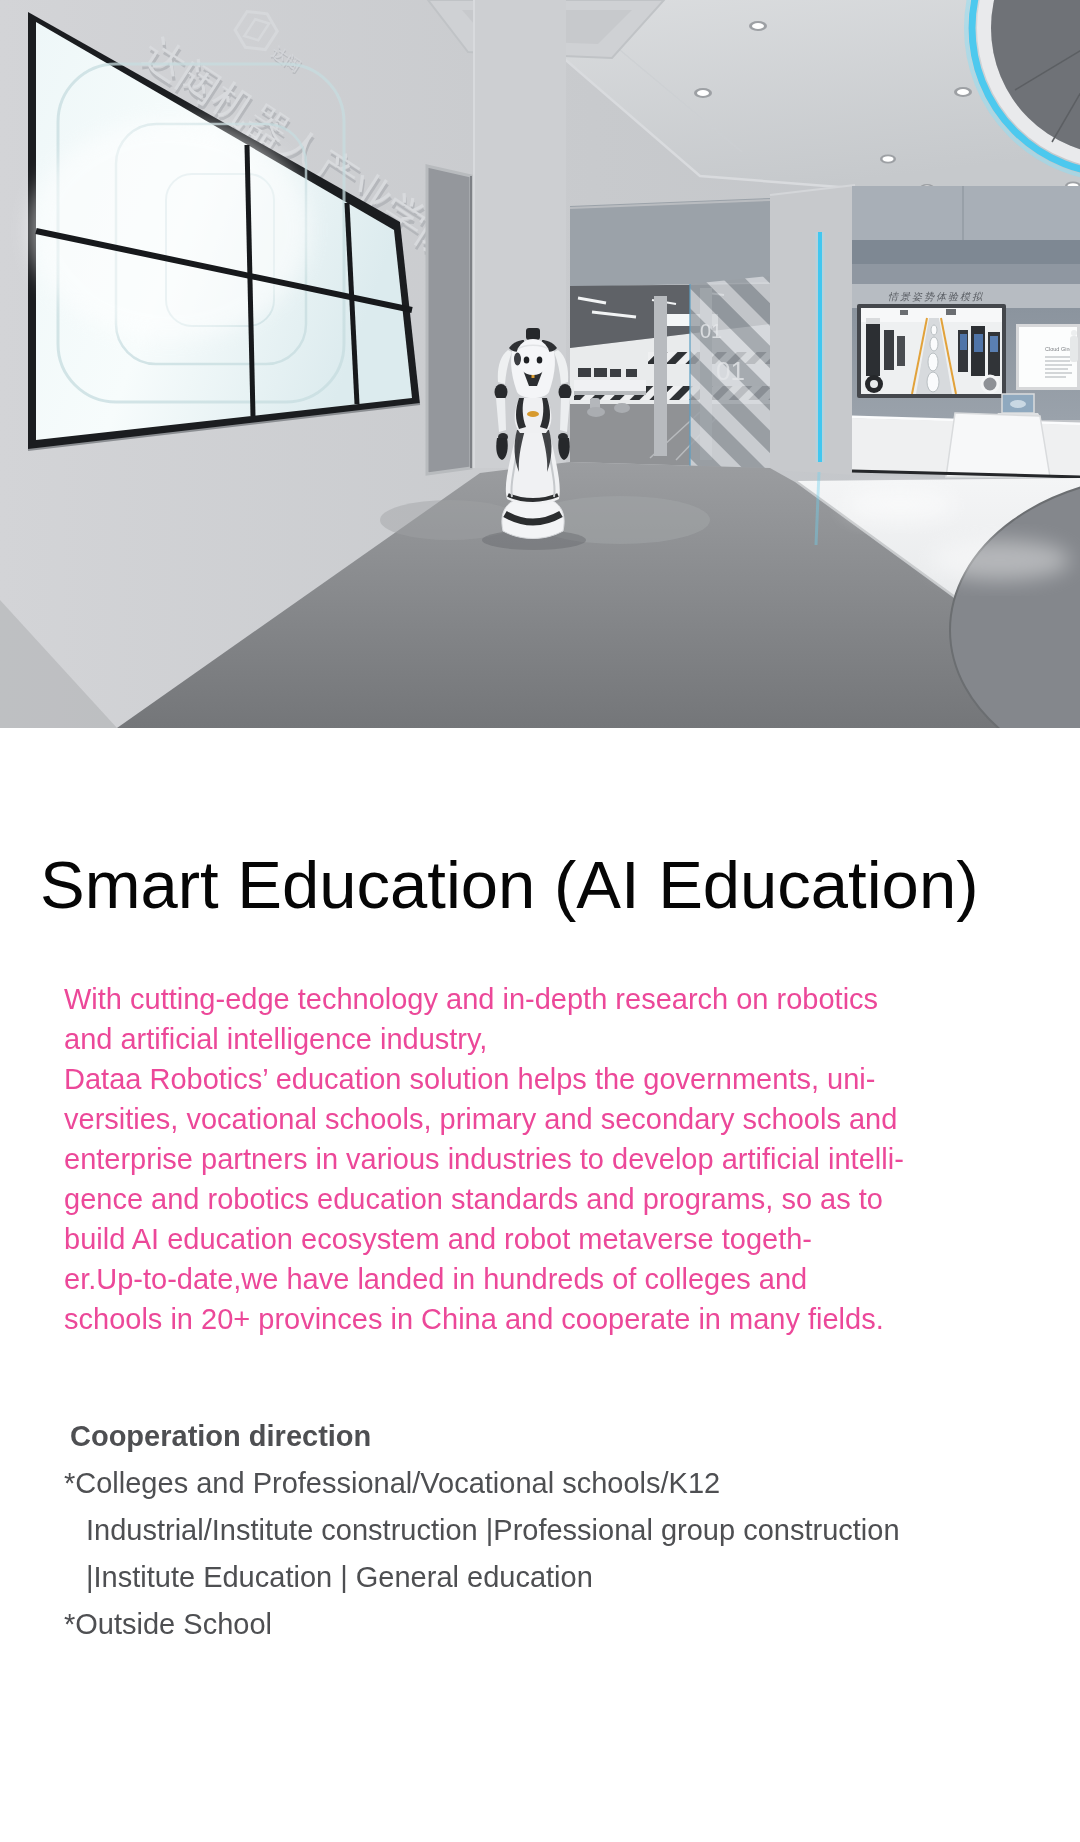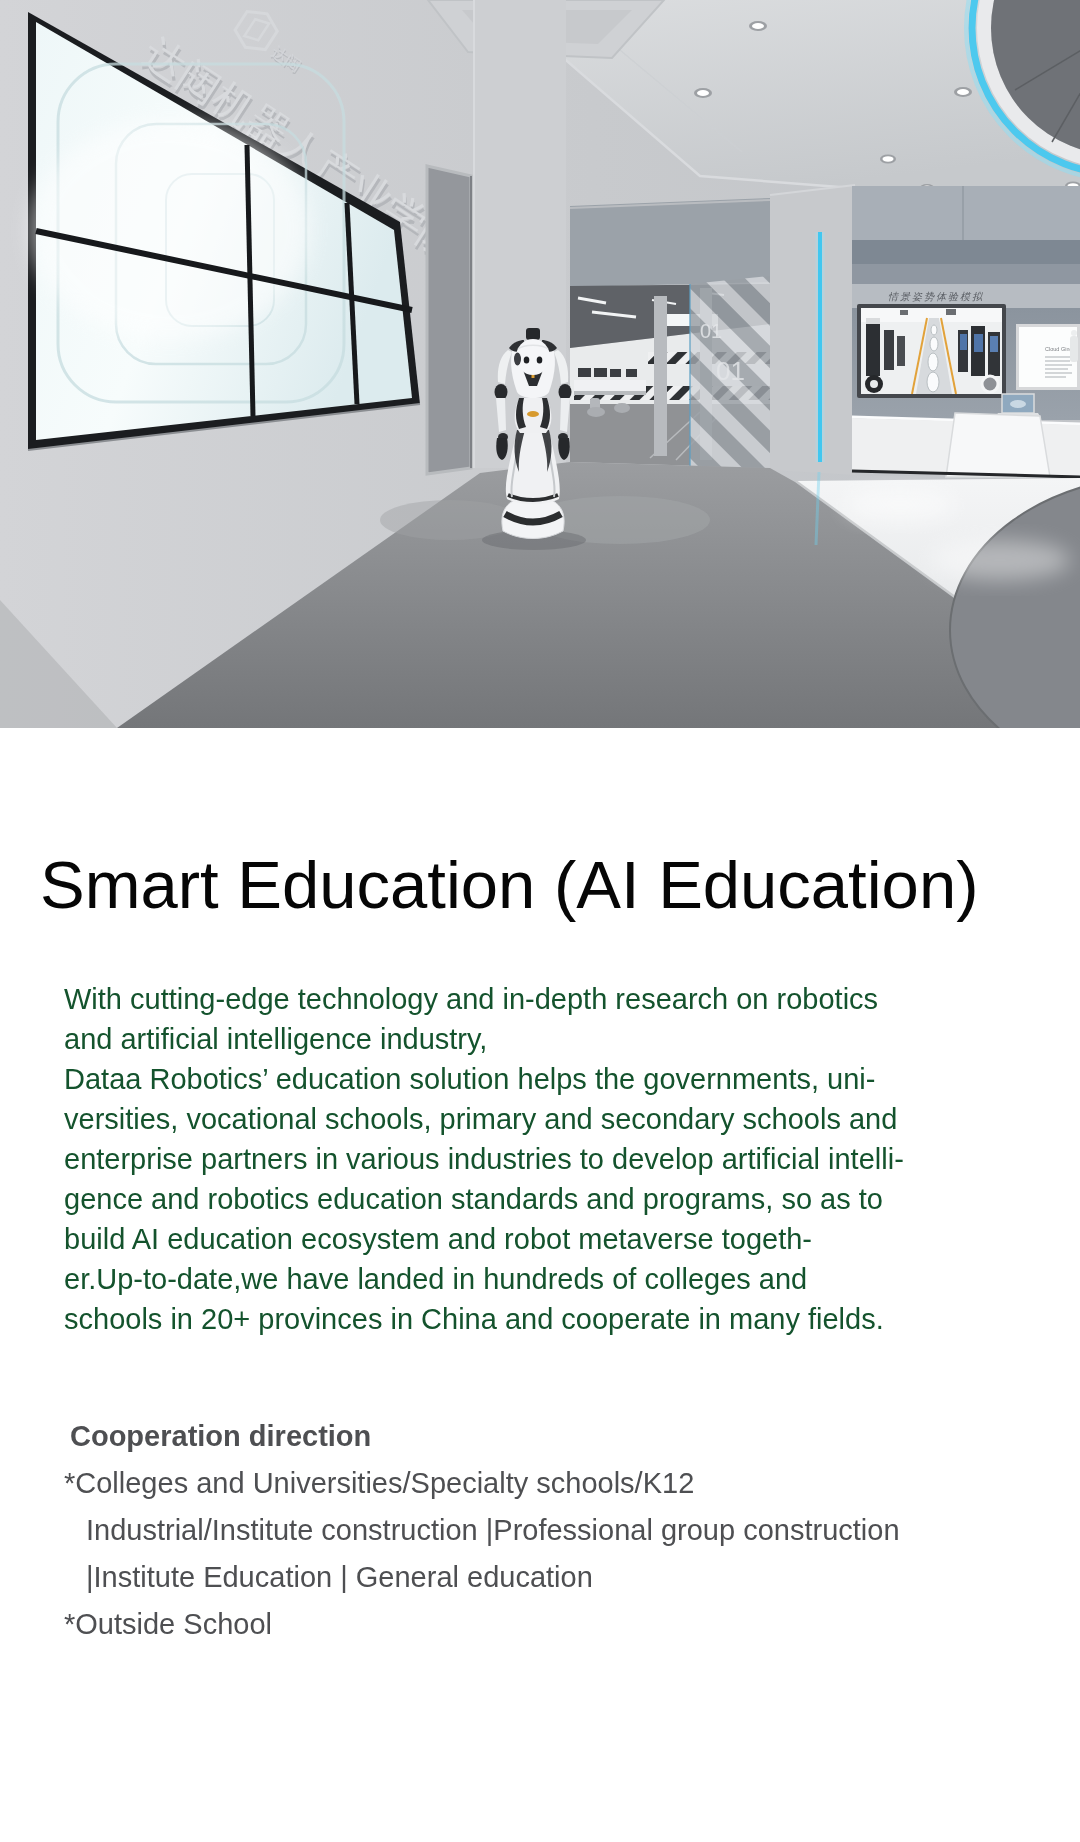--- a/index.html
+++ b/index.html
@@ -6,21 +6,21 @@
   body { width:1080px; height:1842px; font-family:"Liberation Sans", sans-serif; overflow:hidden; }
   .hero { width:1080px; height:728px; }
   .hero svg { display:block; font-family:"Liberation Sans", sans-serif; }
   h1.page-title {
     margin:117px 0 10px 0; padding:0 12px 0 40px;
     font-size:67px; font-weight:400; line-height:80px;
     color:#060606; letter-spacing:0;
   }
   .intro {
     margin:54px 0 0 0; padding:0 40px 0 64px;
-    font-size:29px; line-height:40px; color:#14532d;
+    font-size:29px; line-height:40px; color:#ec4899;
     white-space:pre-line;
   }
   .coop { margin:74px 0 0 0; padding:0 40px 0 64px; font-size:29px; line-height:47px; color:#4e4f52; }
   .coop .coop-heading { padding-left:6px;font-weight:bold; }
   .coop .indent { padding-left:22px; }
 </style>
 </head>
 <body>
 
 <div class="hero">
@@ -330,17 +330,17 @@
 Dataa Robotics’ education solution helps the governments, uni-
 versities, vocational schools, primary and secondary schools and
 enterprise partners in various industries to develop artificial intelli-
 gence and robotics education standards and programs, so as to
 build AI education ecosystem and robot metaverse togeth-
 er.Up-to-date,we have landed in hundreds of colleges and
 schools in 20+ provinces in China and cooperate in many fields.</p>
 
 <div class="coop">
   <div class="coop-heading">Cooperation direction</div>
-  <div class="coop-line">*Colleges and Universities/Specialty schools/K12</div>
+  <div class="coop-line">*Colleges and Professional/Vocational schools/K12</div>
   <div class="coop-line indent">Industrial/Institute construction |Professional group construction</div>
   <div class="coop-line indent">|Institute Education | General education</div>
   <div class="coop-line">*Outside School</div>
 </div>
 
 </body></html>

